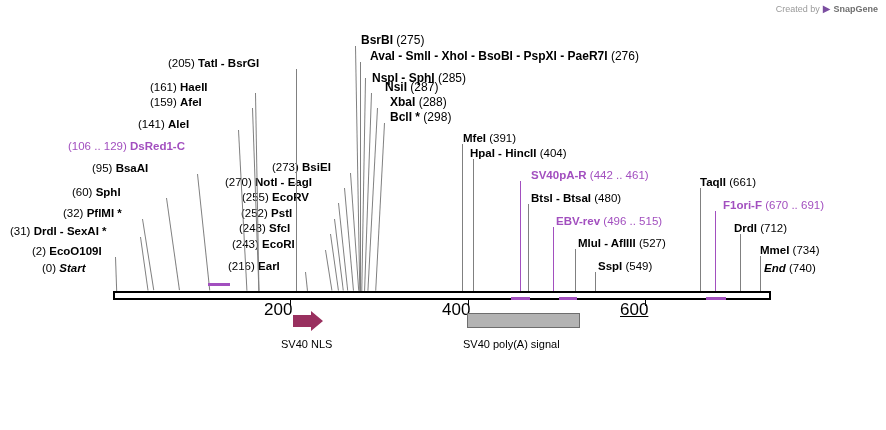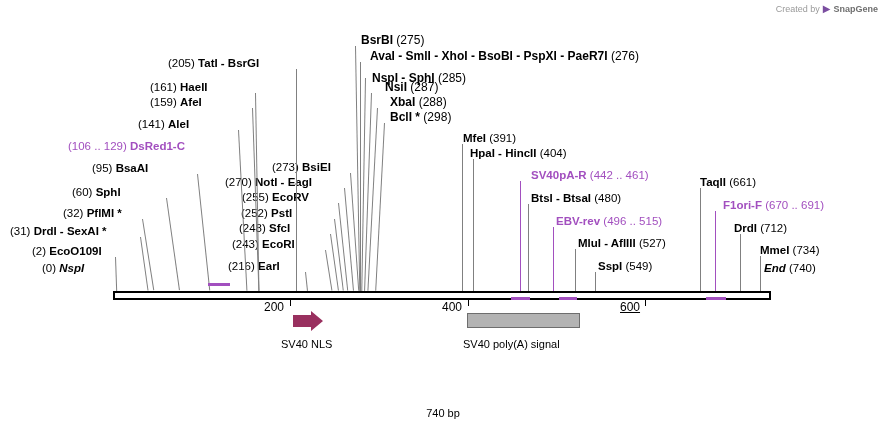--- a/index.html
+++ b/index.html
@@ -43,21 +43,21 @@
     position:absolute;
     left:113px; top:291px; width:658px; height:9px;
     background:#ffffff;
     border-top:2px solid #000;
     border-bottom:2px solid #000;
     box-sizing:border-box;
   }
   .endcap{position:absolute;top:291px;width:2px;height:9px;background:#000;}
 
   .tick{position:absolute;width:1px;height:6px;background:#000;}
-  .ticklabel{position:absolute;font-size:12px;color:#000;}
+  .ticklabel{position:absolute;font-size:17px;color:#000;}
 
   
   .ubar{position:absolute;height:3px;background:#a24fbf;}
 
   
   .arrowfeat{position:absolute;}
   .featlabel{position:absolute;font-size:11px;color:#000;white-space:nowrap;}
 
   .polyA{position:absolute;background:#b3b3b3;border:1px solid #6e6e6e;box-sizing:border-box;}
 
@@ -218,21 +218,21 @@
     <span class="nm">DrdI</span>
     <span class="pos">(712)</span>
   </div>
   <div class="lab" style="left:760px; top:244px;">
     <span class="nm">MmeI</span>
     <span class="pos">(734)</span>
   </div>
 
   <div class="lab" style="left:42px; top:262px;">
     <span class="pos">(0)</span>
-    <span class="nm" style="font-style:italic;">NspI</span>
+    <span class="nm" style="font-style:italic;">Start</span>
   </div>
   <div class="lab" style="left:764px; top:262px;">
     <span class="nm" style="font-style:italic;">End</span>
     <span class="pos">(740)</span>
   </div>
 
   <div class="leader" style="left:115px;top:257px;height:34px;transform:rotate(-2deg);"></div>
   <div class="leader" style="left:140px;top:237px;height:54px;transform:rotate(-8deg);"></div>
   <div class="leader" style="left:142px;top:219px;height:72px;transform:rotate(-9deg);"></div>
   <div class="leader" style="left:166px;top:198px;height:93px;transform:rotate(-8deg);"></div>
@@ -288,15 +288,14 @@
   <div class="arrowfeat" style="left:293px;top:311px;">
     <svg width="30" height="20" viewBox="0 0 30 20">
       <polygon points="0,4 18,4 18,0 30,10 18,20 18,16 0,16" fill="#99305f"></polygon>
     </svg>
   </div>
   <div class="featlabel" style="left:281px;top:338px;text-align:right;">SV40 NLS</div>
 
   <div class="polyA" style="left:467px;top:313px;width:113px;height:15px;"></div>
   <div class="featlabel" style="left:463px;top:338px;">SV40 poly(A) signal</div>
 
-  <div id="plasmid-size">740 bp</div>
 
 </div>
 
 </body></html>

